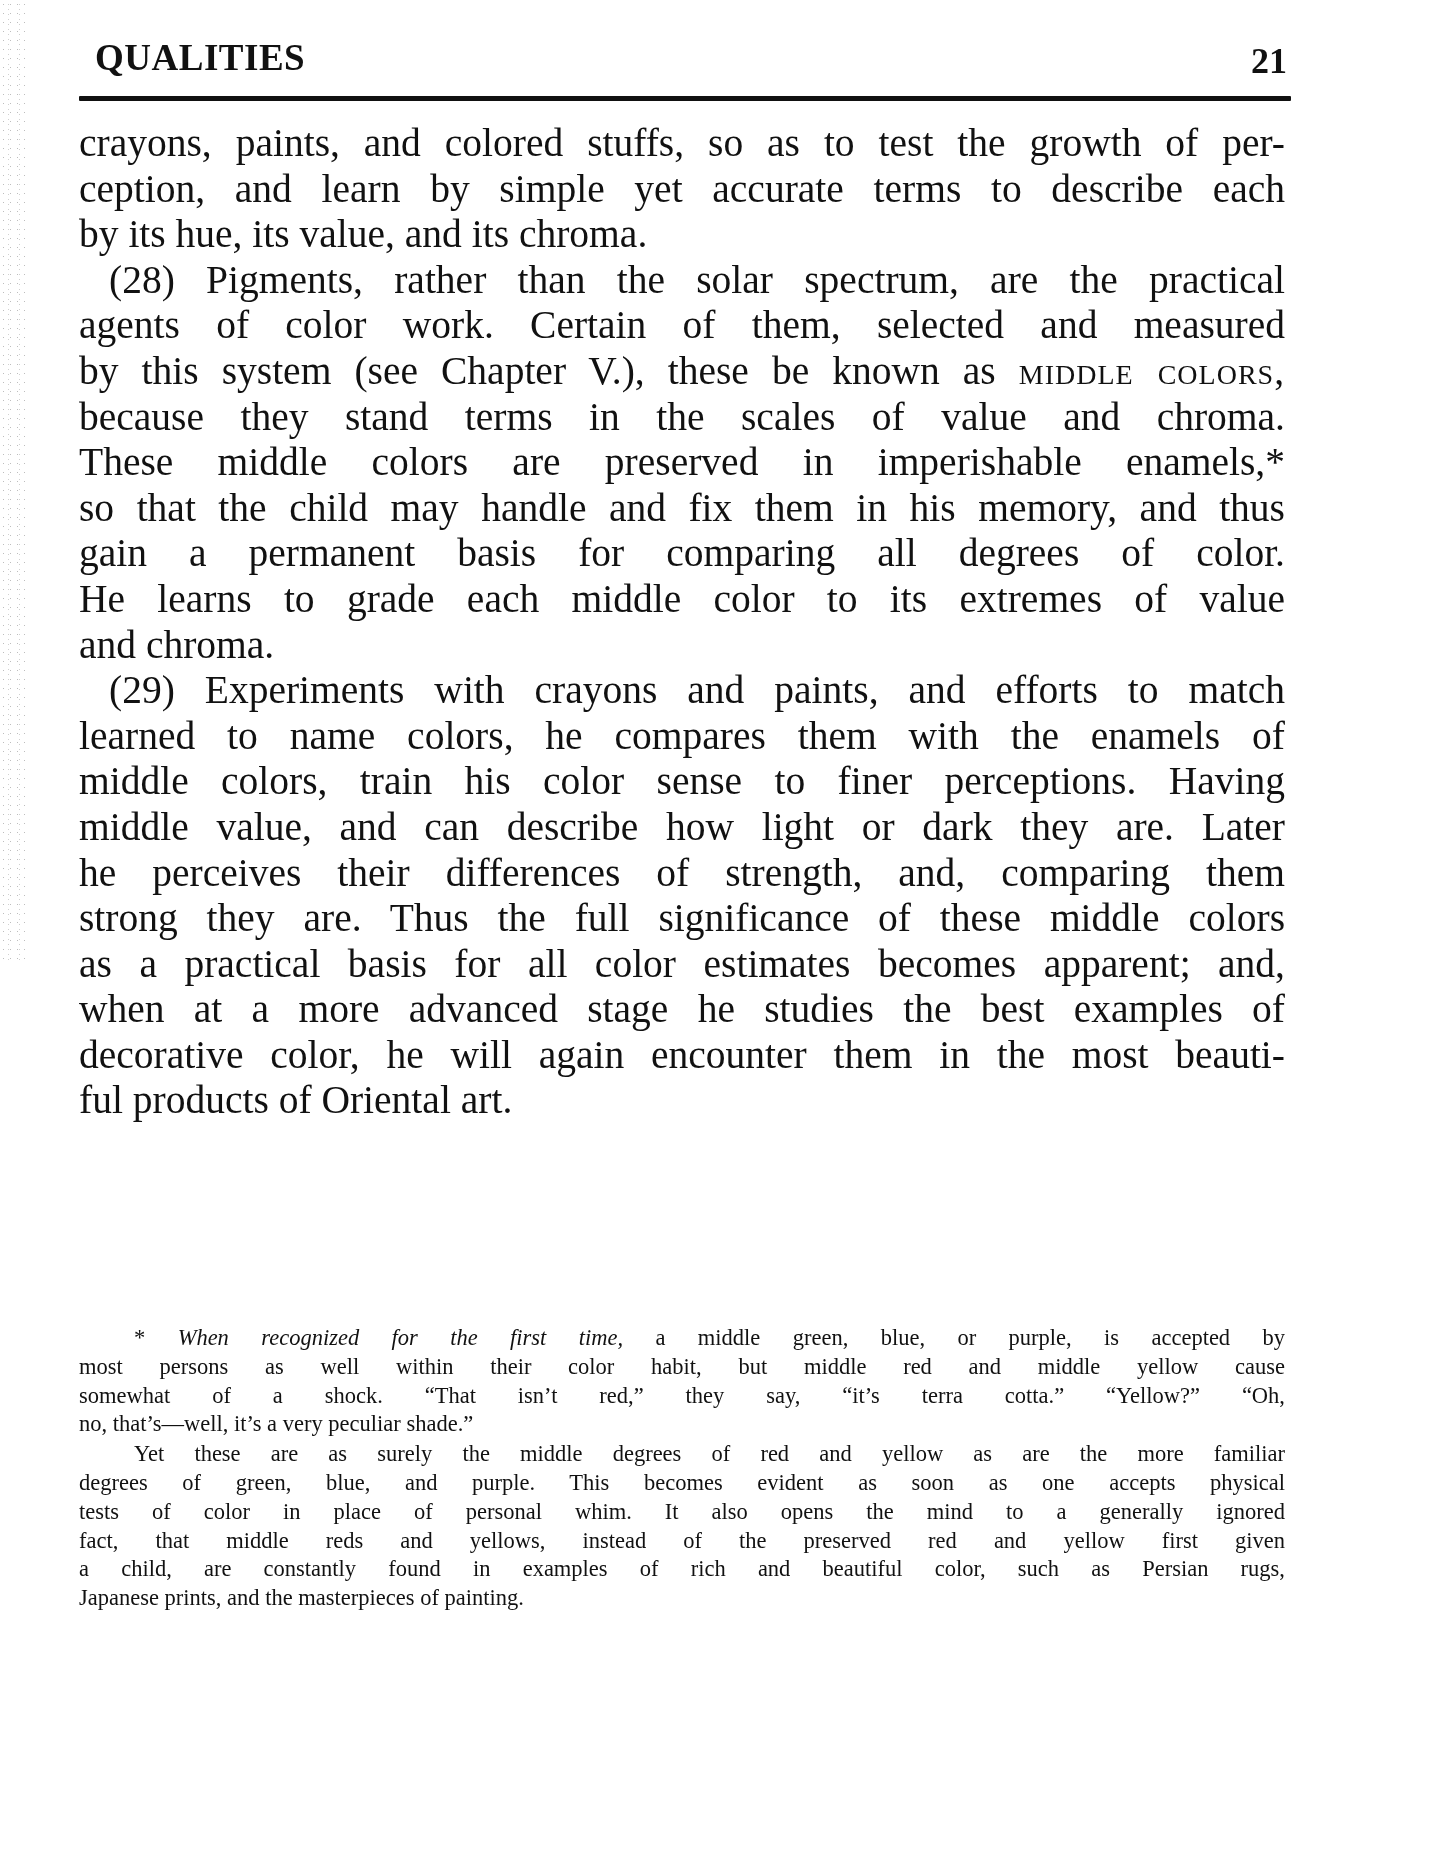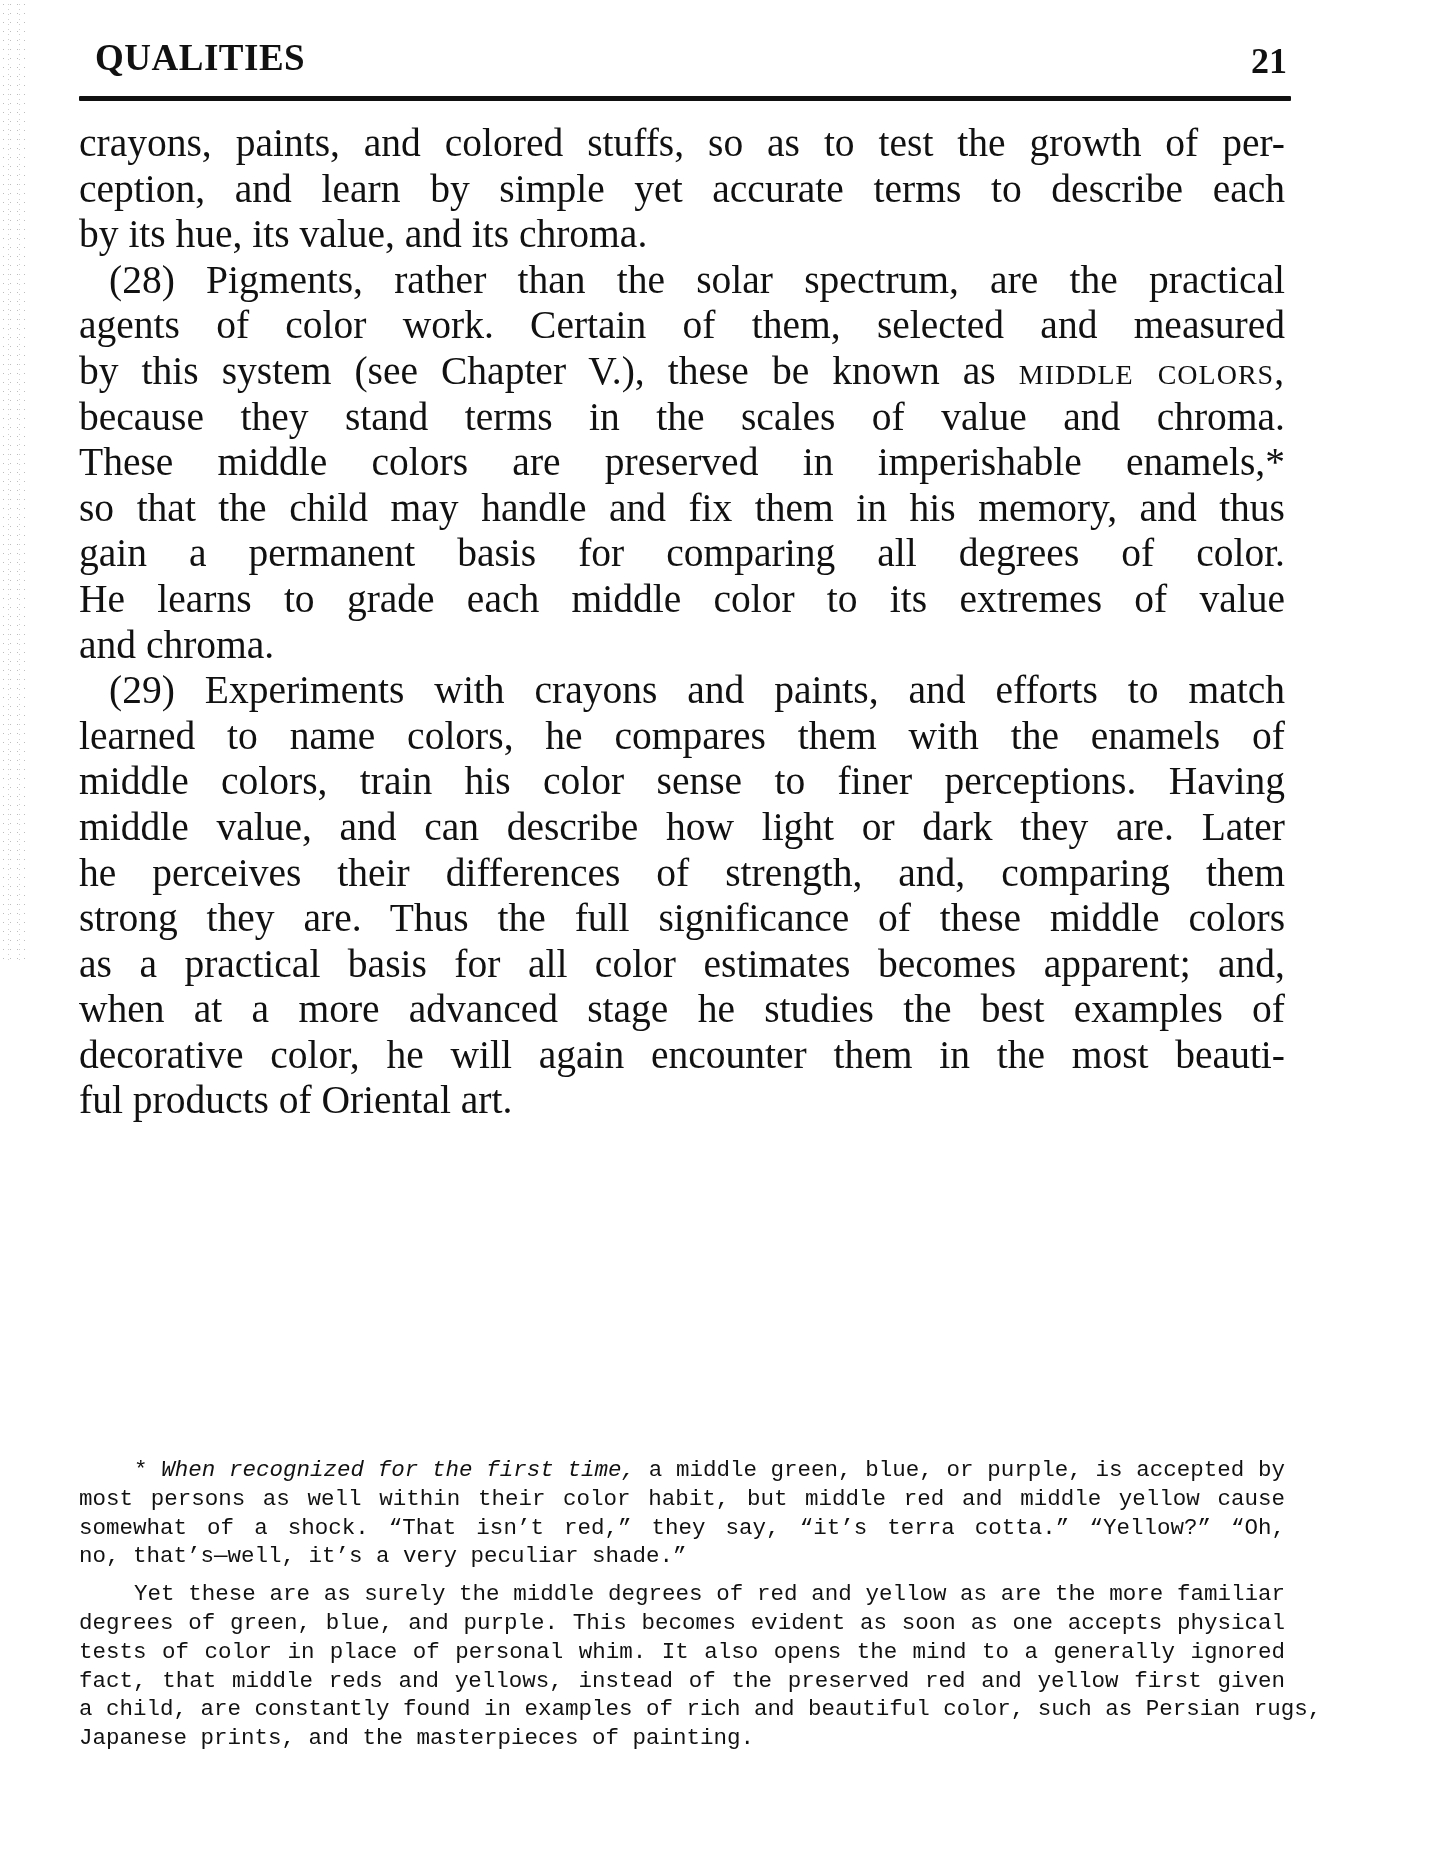--- a/index.html
+++ b/index.html
@@ -93,37 +93,37 @@
     .line.indent {
       padding-left: 30px;
     }
     .sc {
       font-variant: small-caps;
       letter-spacing: 1px;
       margin-top: 42px;
     }
     .footnotes {
       position: absolute;
-      top: 1456px;
+      top: 1324px;
       left: 0;
       width: 1206px;
       font-size: 22.5px;
       line-height: 28.8px;
-      font-family: Liberation Mono, monospace;
+      font-family: Liberation Serif, serif;
     }
     .fn-line {
       display: block;
       text-align: justify;
       text-align-last: justify;
       white-space: nowrap;
       height: 28.8px;
     }
     .fn-line.last { text-align-last: left; }
     .fn-line.indent { padding-left: 55px; }
-    .fn-block + .fn-block { margin-top: 9px; }
+    .fn-block + .fn-block { margin-top: 1px; }
     .it { font-style: italic; }
   </style>
 </head>
 <body>
 
 <div class="speckle"></div>
 
 <div class="page">
 
   <div class="running-head">

